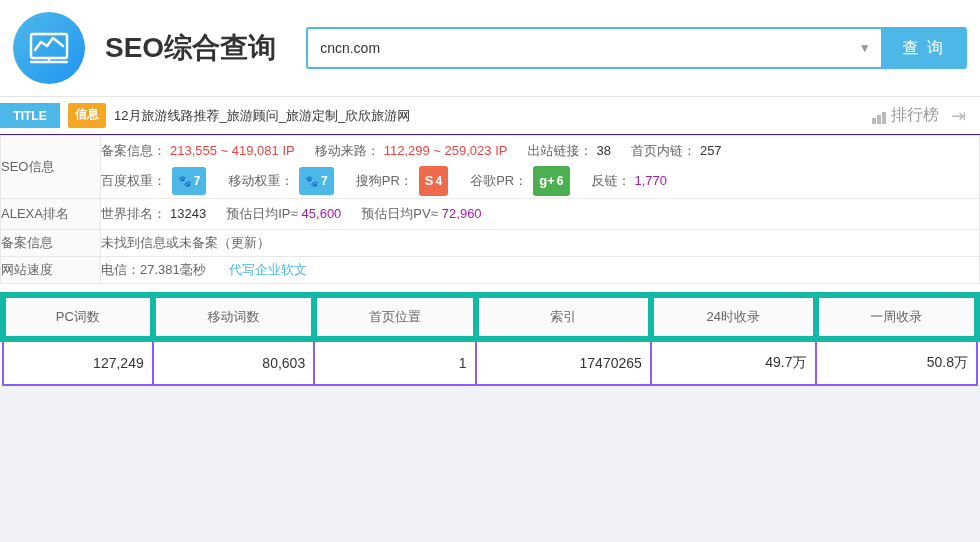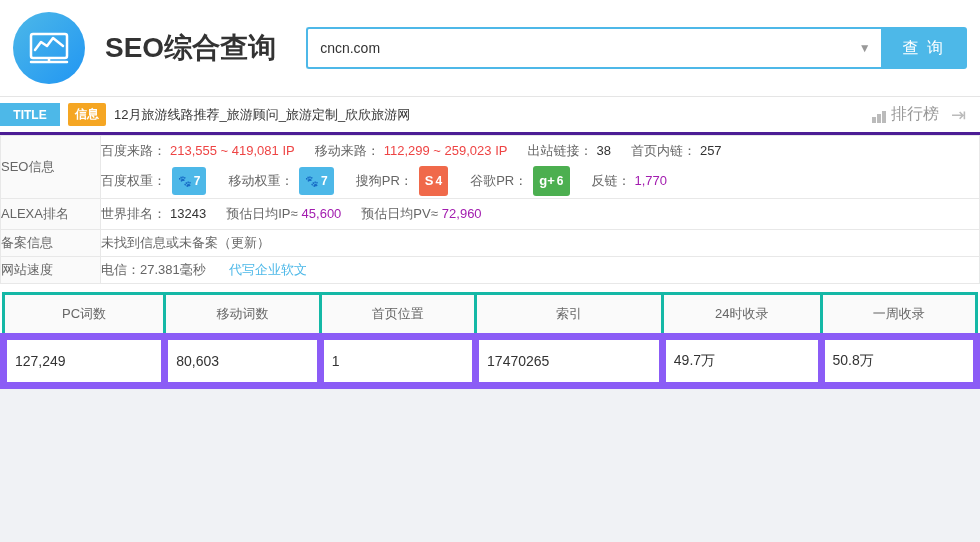--- a/index.html
+++ b/index.html
@@ -81,21 +81,21 @@
       border-radius: 0 3px 3px 0;
       white-space: nowrap;
       letter-spacing: 2px;
     }
 
     
     .title-bar {
       display: flex;
       align-items: center;
       background: #fff;
-      border-bottom: 3px solid #4c1d95;
+      border-bottom: 1px solid #4c1d95;
       padding: 6px 0;
       min-height: 38px;
     }
     .title-badge {
       background: #4db8e8;
       color: #fff;
       font-size: 12px;
       font-weight: bold;
       padding: 2px 6px;
       margin-right: 0;
@@ -200,31 +200,31 @@
     .link-blue { color: #4db8e8; text-decoration: none; cursor: pointer; }
 
     
     .stats-table {
       width: 100%;
       border-collapse: collapse;
       margin-top: 8px;
     }
     .stats-table th {
       background: #fafafa;
-      border: 3px solid #14b8a6;
+      border: 6px solid #14b8a6;
       padding: 10px 8px;
       text-align: center;
       color: #666;
       font-weight: normal;
       font-size: 13px;
     }
     .stats-table td {
-      border: 7px solid #8b5cf6;
+      border: 2px solid #8b5cf6;
       padding: 12px 8px;
-      text-align: left;
+      text-align: right;
       color: #333;
       font-size: 14px;
     }
     .stats-table tr:last-child td {
       background: #fff;
     }
   </style>
 </head>
 <body>
 
@@ -268,21 +268,21 @@
 
 <div class="main-content">
   <table class="info-table">
 
     <tbody>
         <tr>
       <td class="row-label">SEO信息</td>
       <td class="row-content">
         <div class="line">
           <span class="info-item">
-            <span class="info-label">百度来路：</span>
+            <span class="info-label">备案信息：</span>
             <span class="info-value">213,555 ~ 419,081 IP</span>
           </span>
           <span class="info-item">
             <span class="info-label">移动来路：</span>
             <span class="info-value">112,299 ~ 259,023 IP</span>
           </span>
           <span class="info-item">
             <span class="info-label">出站链接：</span>
             <span class="info-value-dark">38</span>
           </span>

